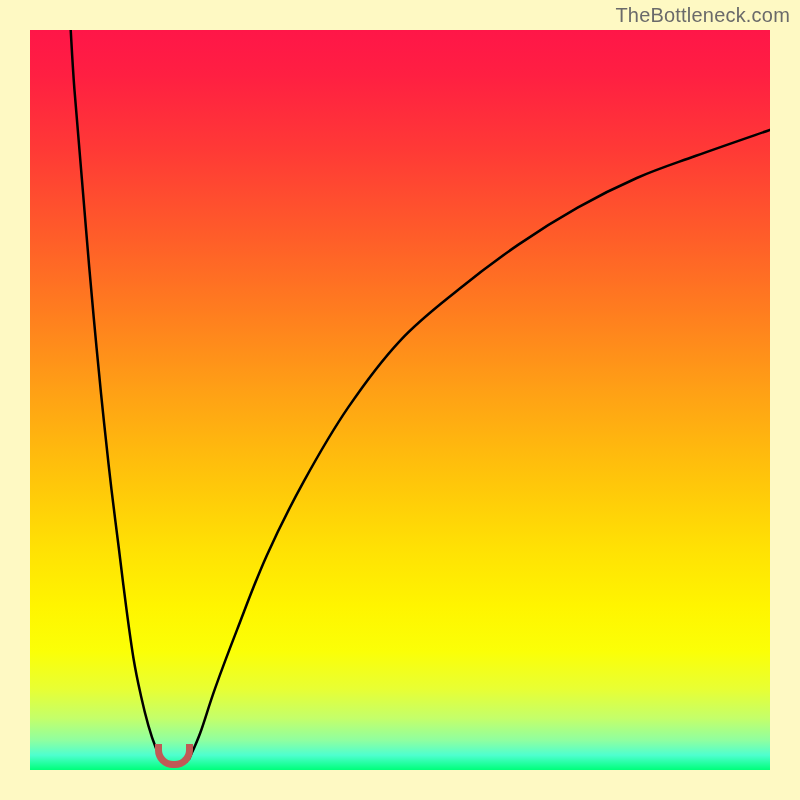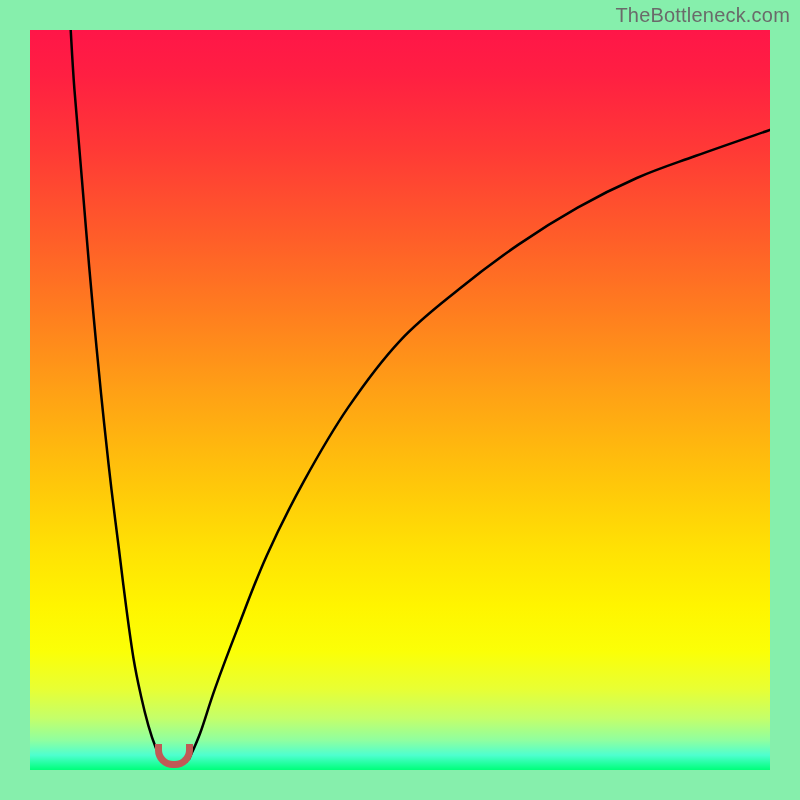--- a/index.html
+++ b/index.html
@@ -10,21 +10,21 @@
     overflow: hidden;
     background: #000;
     font-family: Arial, Helvetica, sans-serif;
   }
   .frame {
     position: absolute;
     left: 0;
     top: 0;
     width: 800px;
     height: 800px;
-    background: #86efac;
+    background: #fef9c3;
   }
   .plot {
     position: absolute;
     left: 30px;
     top: 30px;
     width: 740px;
     height: 740px;
     background: linear-gradient(to bottom,
       #ff1648 0%,
       #ff1f42 6%,

